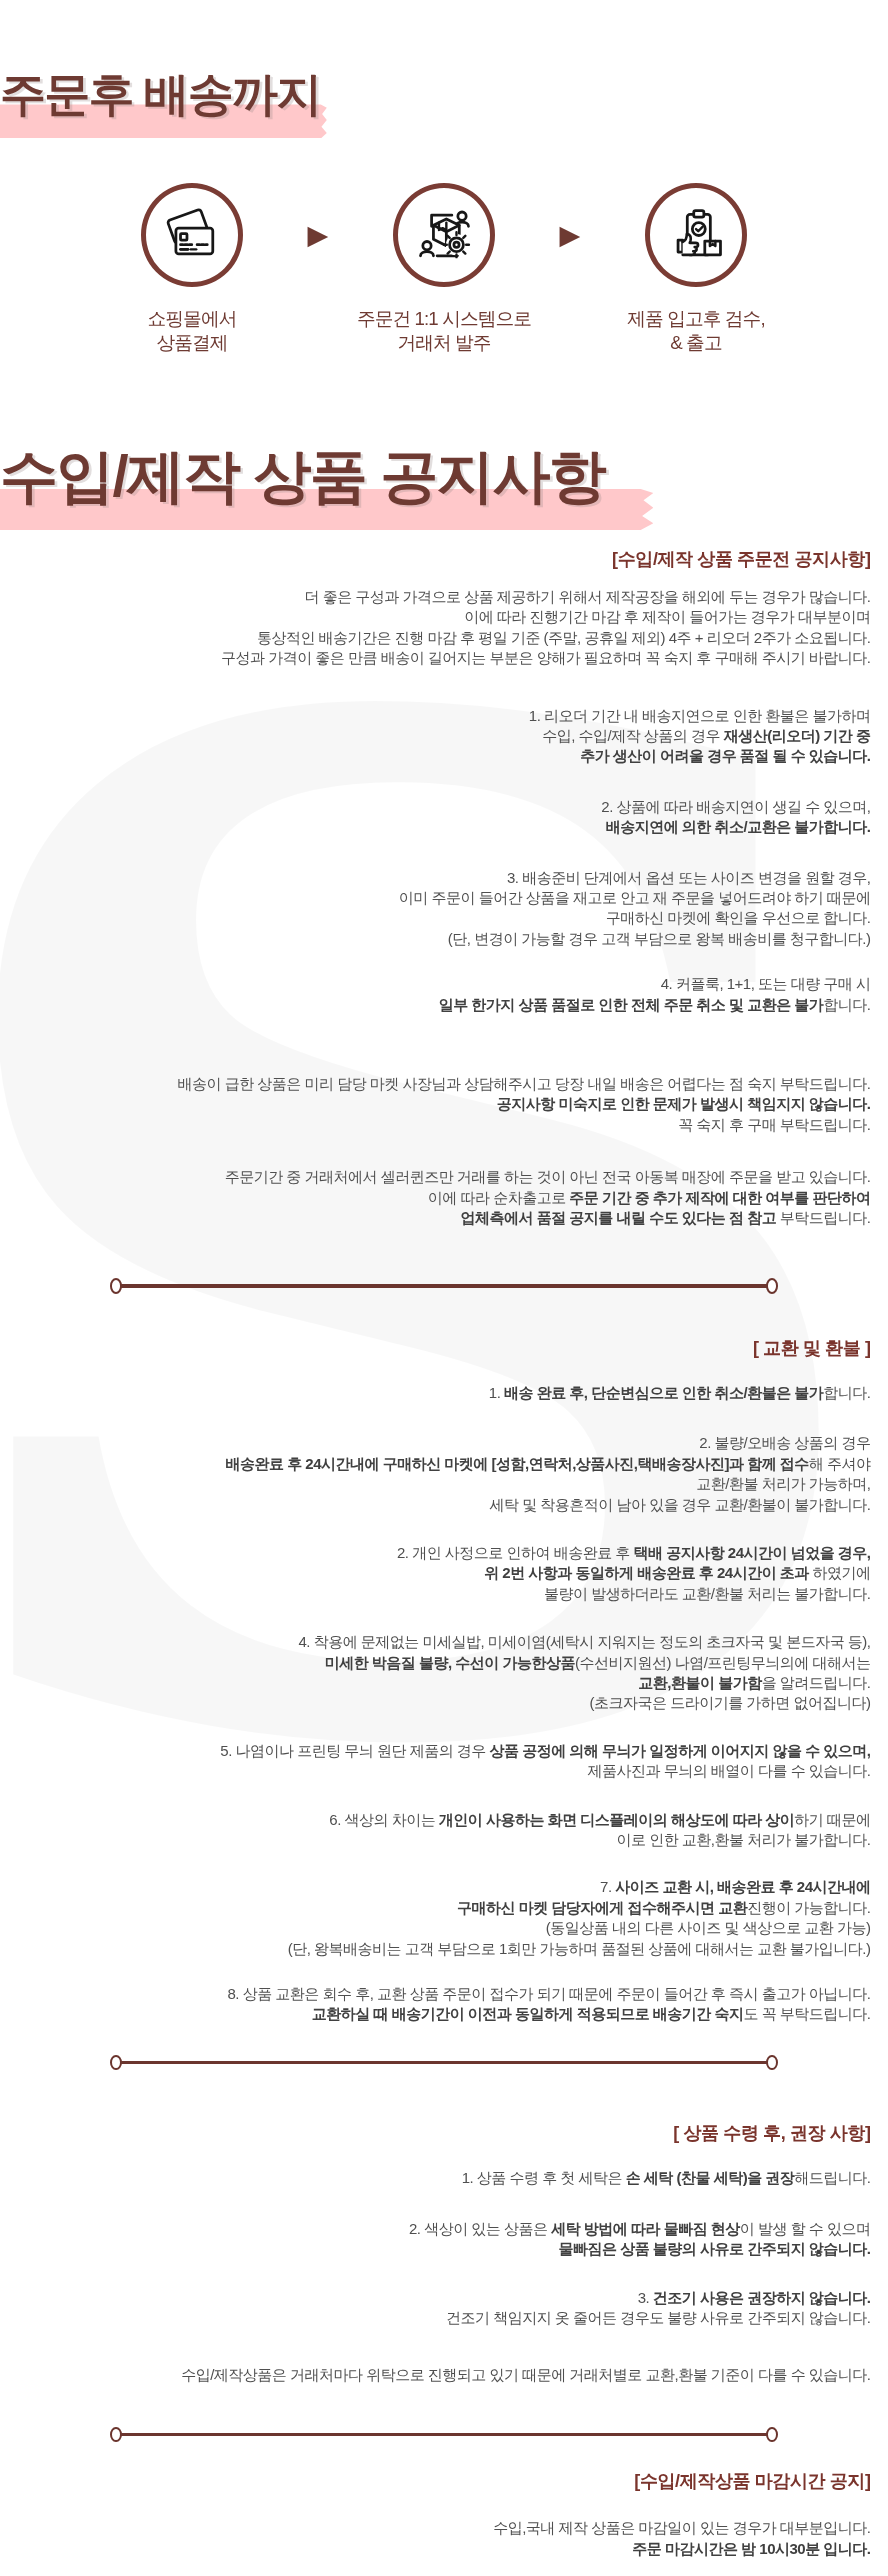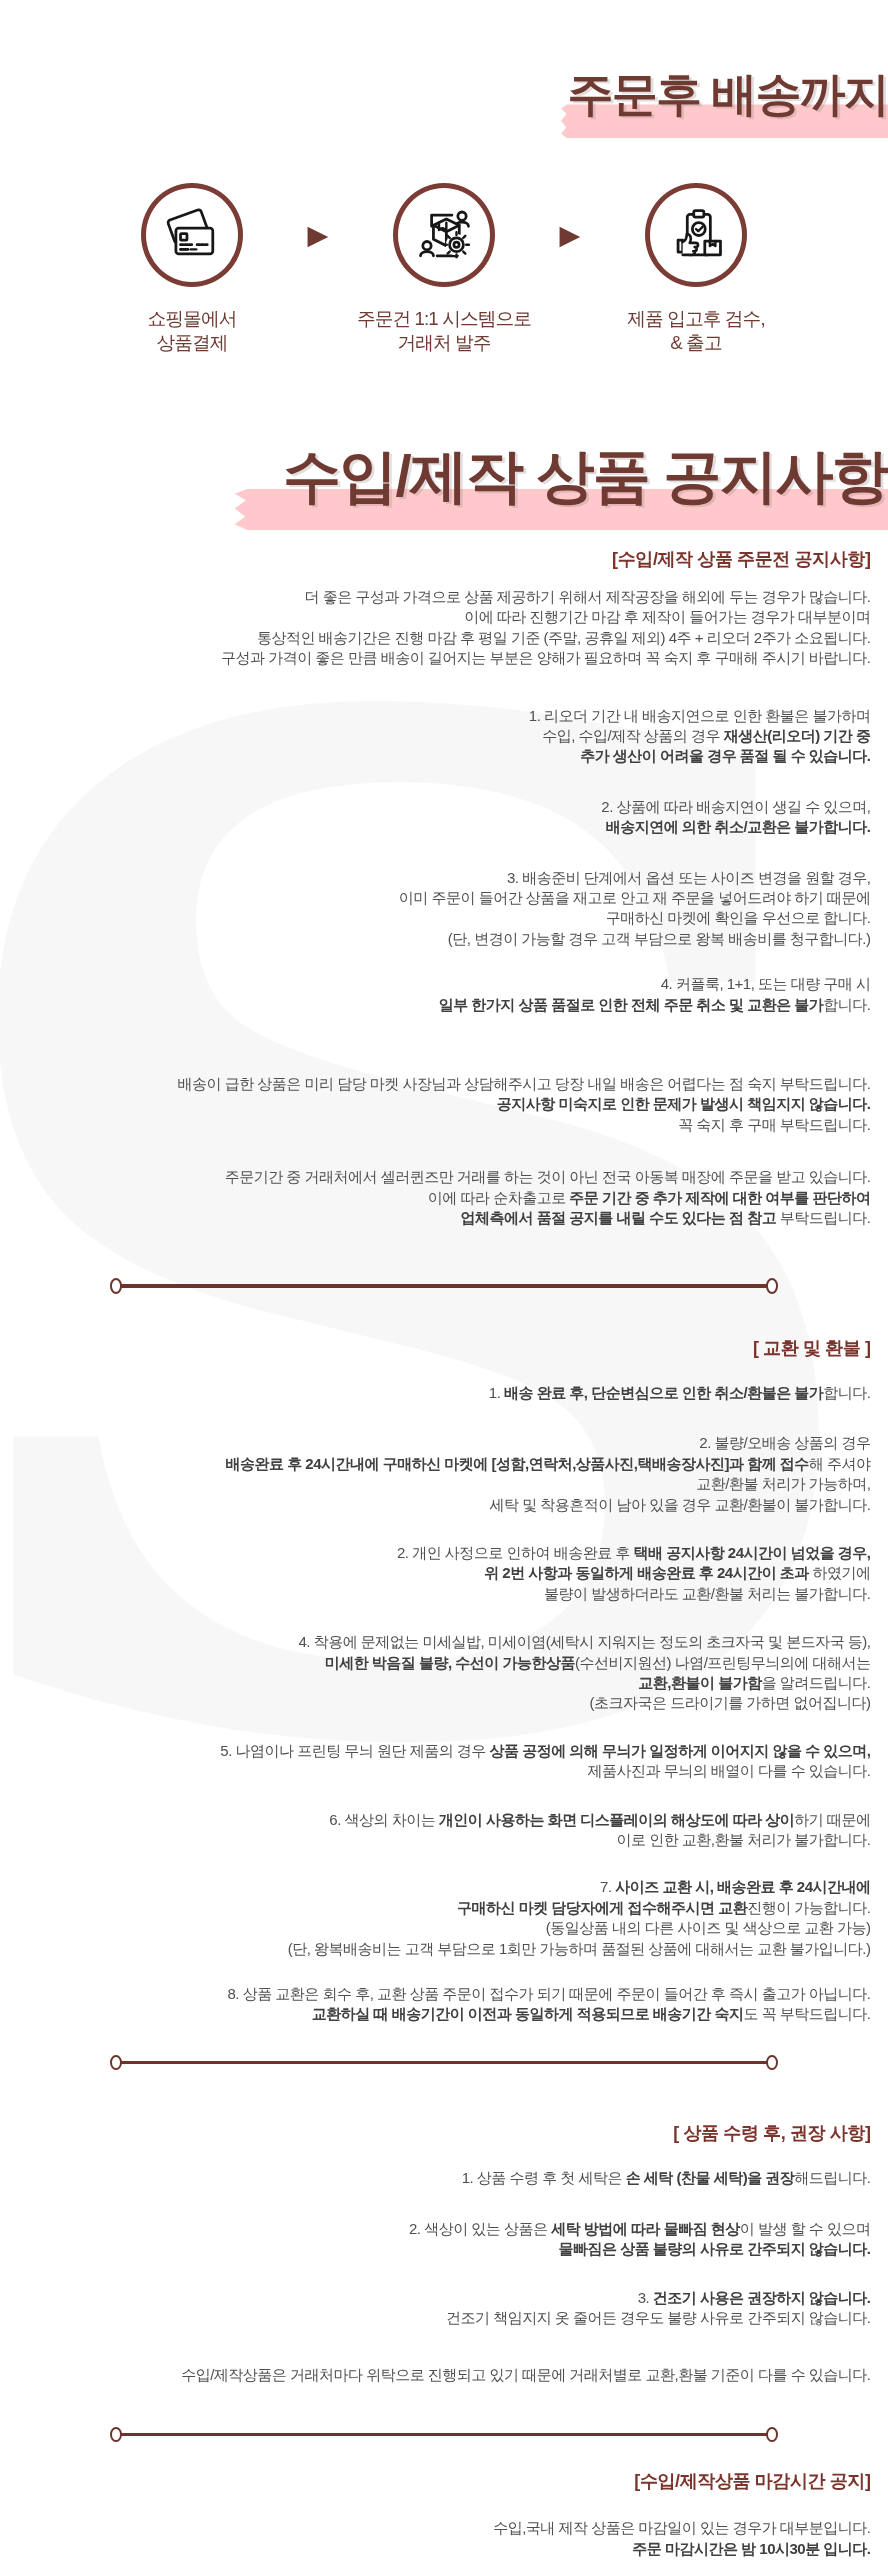--- a/index.html
+++ b/index.html
@@ -9,21 +9,21 @@
     -webkit-font-smoothing:antialiased;
   }
   .watermark{
     position:absolute;top:551px;left:50%;transform:translateX(-54%);
     font-size:1377px;line-height:1;font-weight:bold;color:#000;opacity:0.026;
     z-index:0;user-select:none;pointer-events:none;font-family:"DejaVu Serif",serif;
   }
   .content{position:relative;z-index:1;width:888px;}
 
   
-  .title-wrap{text-align:right;}
+  .title-wrap{text-align:left;}
   .title-inner{position:relative;display:inline-block;}
   .title-text{
     position:relative;z-index:1;font-weight:800;color:#6E3A32;letter-spacing:-1.8px;
     text-shadow:2.7px 1.8px 0 rgba(150,138,136,0.28);
   }
   .t1 .title-text{font-size:46px;}
   .t2 .title-text{font-size:58px;}
   .tape{
     position:absolute;z-index:0;background:#FFC8CA;
     clip-path:polygon(1.8% 0%,98.2% 0%,100% 10%,98.6% 28%,100% 46%,98.4% 66%,100% 84%,98.2% 100%,1.8% 100%,0% 86%,1.5% 68%,0% 48%,1.6% 28%,0% 12%);

